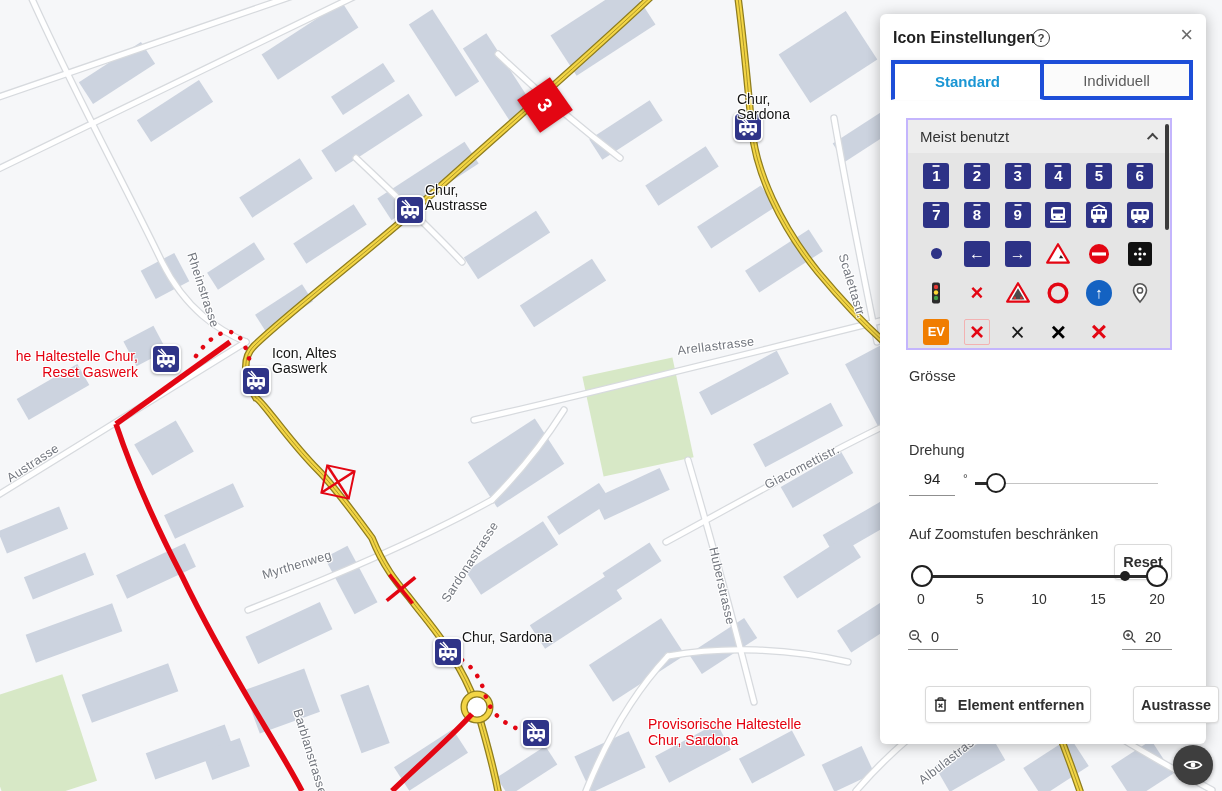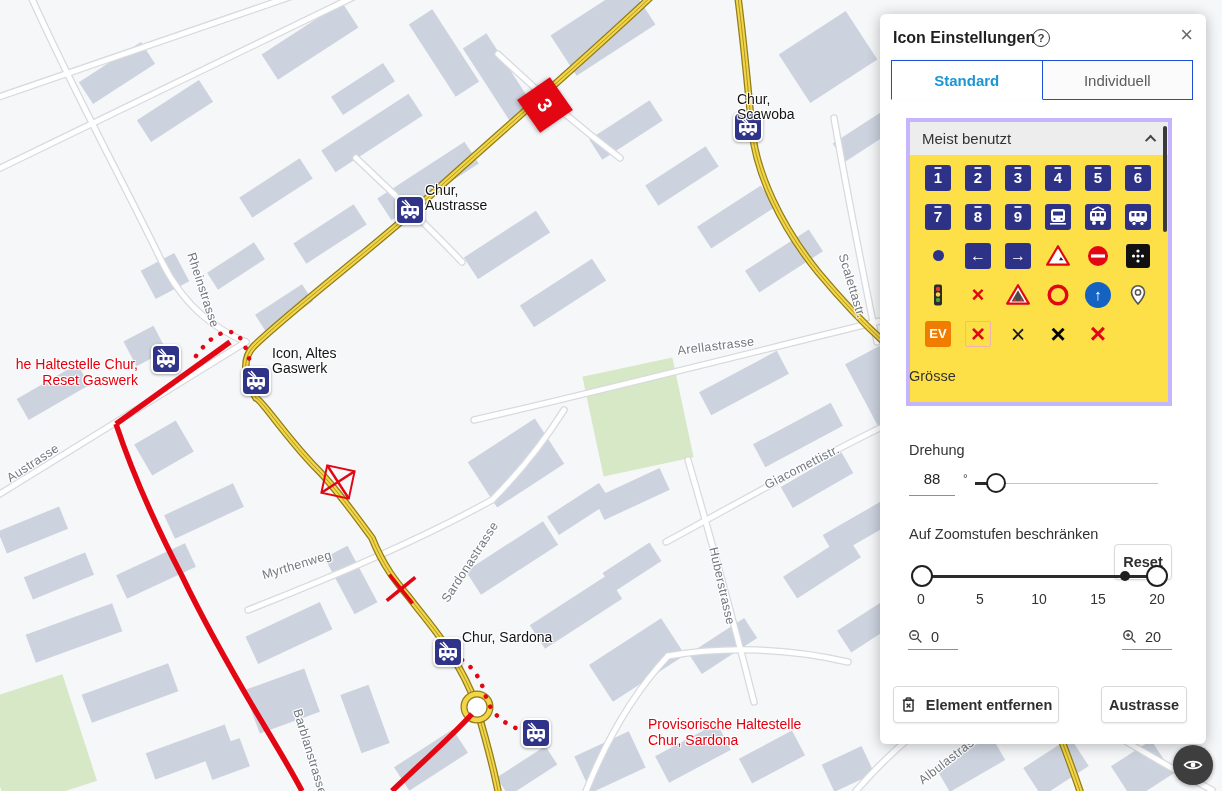--- a/index.html
+++ b/index.html
@@ -28,25 +28,25 @@
   
   .panel{position:absolute;z-index:50;left:880px;top:14px;width:326px;height:730px;background:#fff;
     border-radius:6px;box-shadow:0 2px 14px rgba(0,0,0,.28);}
   .panel *{box-sizing:border-box;}
   .ptitle{position:absolute;left:13px;top:15px;font-size:16px;font-weight:bold;color:#1f1f1f;}
   .help{position:absolute;left:152px;top:15px;width:18px;height:18px;border:1.5px solid #3c3c3c;border-radius:50%;
     font-size:11px;font-weight:bold;color:#3c3c3c;display:flex;align-items:center;justify-content:center;}
   .pclose{position:absolute;right:13px;top:8px;font-size:22px;color:#6b6b6b;cursor:pointer;}
   .tabs{position:absolute;left:11px;top:46px;width:302px;height:40px;display:flex;}
   .tab{flex:1;display:flex;align-items:center;justify-content:center;font-size:15px;color:#5c5c5c;
-    background:#fff;border:1px solid #1d4ed8;text-align:center;}
+    background:#fff;border:4px solid #1d4ed8;text-align:center;}
   .tab.active{color:#1a96d4;font-weight:bold;border-bottom:1px solid #fff;box-shadow:0 -1px 3px rgba(0,0,0,.05);}
   .tab.inactive{background:#fbfbfb;border-left:none;}
 
-  .iconbox{position:absolute;left:26px;top:104px;width:266px;height:288px;border:4px solid #c4b5fd;background:#fde047;}
+  .iconbox{position:absolute;left:26px;top:104px;width:266px;height:232px;border:2px solid #c4b5fd;background:#e5e5e5;}
   .iconbox-h{position:absolute;left:0;top:0;width:100%;height:33px;background:#ededed;display:flex;
     align-items:center;padding:0 12px;font-size:15px;color:#333;cursor:pointer;}
   .chev-up{margin-left:auto;width:8px;height:8px;border-left:2px solid #444;border-top:2px solid #444;
     transform:rotate(45deg) translateY(2px);}
   .scroll-thumb{position:absolute;right:1px;top:4px;width:4px;height:106px;background:#3a3a3a;border-radius:2px;}
   .icon-grid{position:absolute;left:0;top:33px;width:100%;height:199px;display:grid;
     grid-template-columns:repeat(6,1fr);grid-auto-rows:39px;align-items:center;justify-items:center;padding:3px 10px 0 8px;}
   .ic{width:26px;height:26px;border-radius:3px;display:flex;align-items:center;justify-content:center;
     position:relative;cursor:pointer;line-height:26px;}
   .ic.blue{background:#2d3286;color:#fff;font-weight:bold;font-size:15px;}
@@ -83,21 +83,21 @@
   .zdot{position:absolute;left:215px;top:14px;width:10px;height:10px;border-radius:50%;background:#1f1f1f;
     transform:translate(-50%,-50%);}
   .zhandle{position:absolute;top:14px;width:22px;height:22px;border:2px solid #1f1f1f;border-radius:50%;
     background:#fff;transform:translate(-50%,-50%);cursor:pointer;}
   .zticks{position:absolute;left:30px;top:577px;width:260px;height:16px;font-size:14px;color:#333;}
   .zticks span{position:absolute;transform:translateX(-50%);}
   .zio{position:absolute;top:610px;width:50px;height:26px;border-bottom:1px solid #8f8f8f;
     display:flex;align-items:center;gap:8px;font-size:14.5px;color:#333;}
   .footbtn{position:absolute;top:672px;height:37px;background:#fff;border:1px solid #d9d9d9;border-radius:4px;
     display:flex;align-items:center;justify-content:center;gap:9px;font-size:14.5px;font-weight:bold;color:#2f2f2f;
-    box-shadow:0 1px 2px rgba(0,0,0,.08);cursor:pointer;}
+    box-shadow:0 1px 2px rgba(0,0,0,.08);cursor:pointer;margin-left:32px;}
 
   .fab{position:absolute;z-index:60;left:1173px;top:745px;width:40px;height:40px;border-radius:50%;
     background:#3e3e3e;box-shadow:0 1px 4px rgba(0,0,0,.4);display:flex;align-items:center;justify-content:center;cursor:pointer;}
 </style>
 </head>
 <body>
 
 <div class="map">
   <svg class="base" width="1222" height="791" viewBox="0 0 1222 791">
     <defs>
@@ -339,36 +339,36 @@
         <circle cx="16" cy="19" r="2.4" fill="#fff" stroke="#2f3488" stroke-width="1.2"></circle>
       </svg>
   </div>
 
   <div class="diamond">
     <span>3</span>
   </div>
 
   <div class="stoplabel halo" style="left:737px;top:92px">
     <span>Chur,</span>
-      <span>Scawoba</span>
+      <span>Sardona</span>
   </div>
   <div class="stoplabel halo" style="left:425px;top:183px">
     <span>Chur,</span>
       <span>Austrasse</span>
   </div>
   <div class="stoplabel halo" style="left:272px;top:346px">
     <span>Icon, Altes</span>
       <span>Gaswerk</span>
   </div>
   <div class="stoplabel halo" style="left:462px;top:630px">
     <span>Chur, Sardona</span>
       <span></span>
   </div>
 
-  <div class="rednote halo" style="left:0;top:356px;width:138px;text-align:right">
+  <div class="rednote halo" style="left:0;top:348px;width:138px;text-align:right">
     <span>he Haltestelle Chur,</span>
       <span>Reset Gaswerk</span>
   </div>
   <div class="rednote halo" style="left:648px;top:716px">
     <span>Provisorische Haltestelle</span>
       <span>Chur, Sardona</span>
   </div>
 
   <div class="street halo" style="left:203px;top:290px;transform:translate(-50%,-50%) rotate(72deg)">Rheinstrasse</div>
   <div class="street halo" style="left:33px;top:463px;transform:translate(-50%,-50%) rotate(-33deg)">Austrasse</div>
@@ -496,21 +496,21 @@
       <span class="ic xthin">×</span>
       <span class="ic xbold">×</span>
       <span class="ic xred">×</span>
     </div>
     <div class="scroll-thumb"></div>
   </div>
 
   <div class="flabel" style="top:354px">Grösse</div>
 
   <div class="flabel" style="top:428px">Drehung</div>
-  <div class="rotval">88</div>
+  <div class="rotval">94</div>
   <div class="deg">°</div>
   <div class="rslider">
     <div class="seg-dark"></div>
     <div class="seg-light"></div>
     <div class="handle"></div>
   </div>
 
   <div class="flabel" style="top:512px">Auf Zoomstufen beschränken</div>
   <button class="reset">Reset</button>
 

